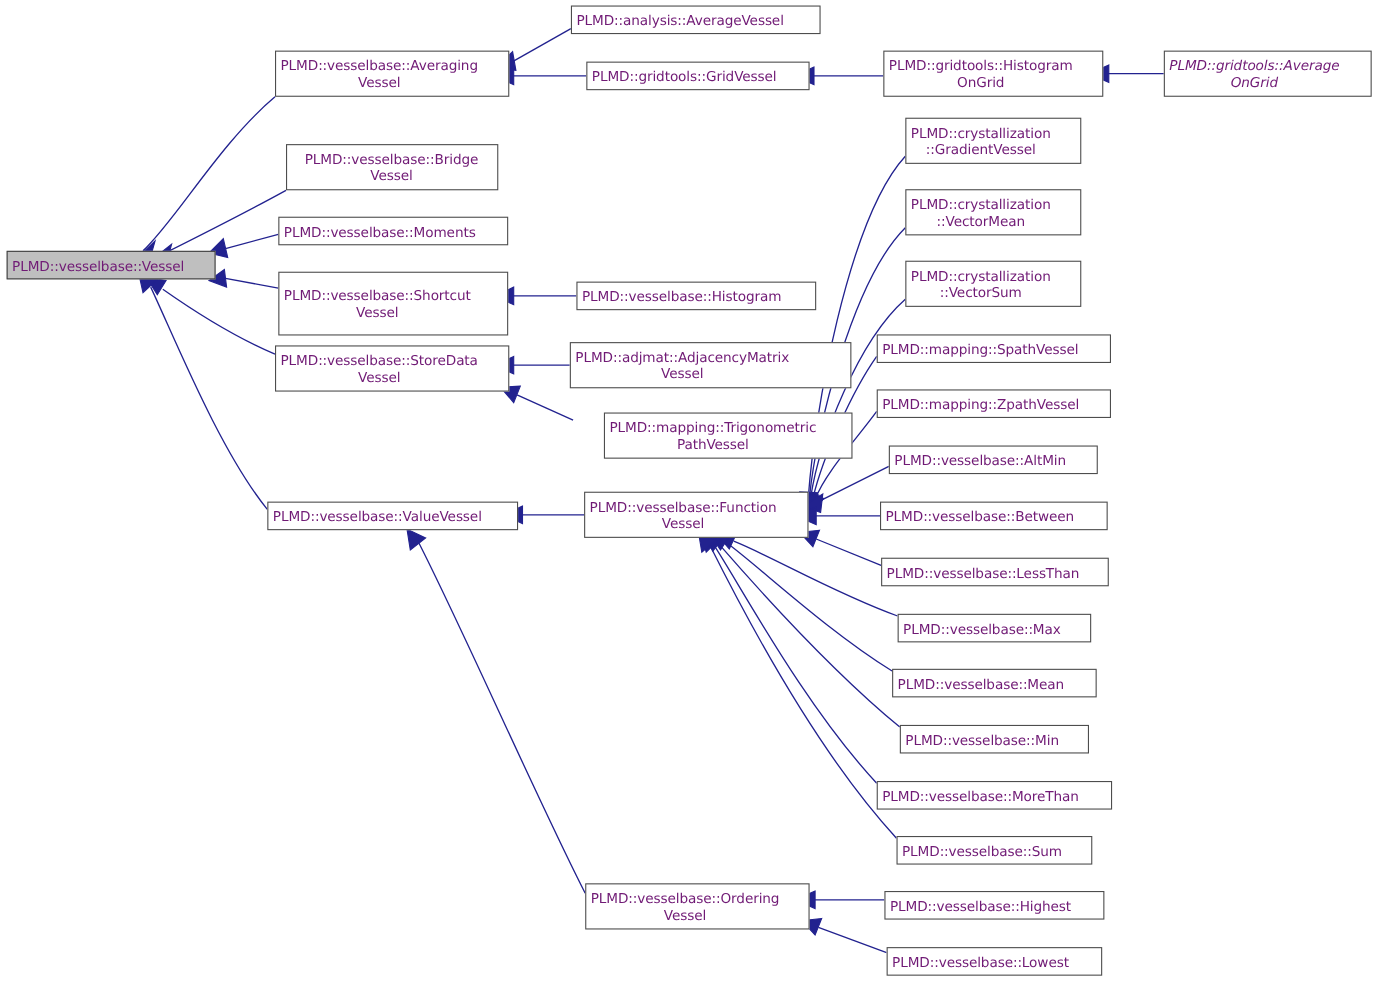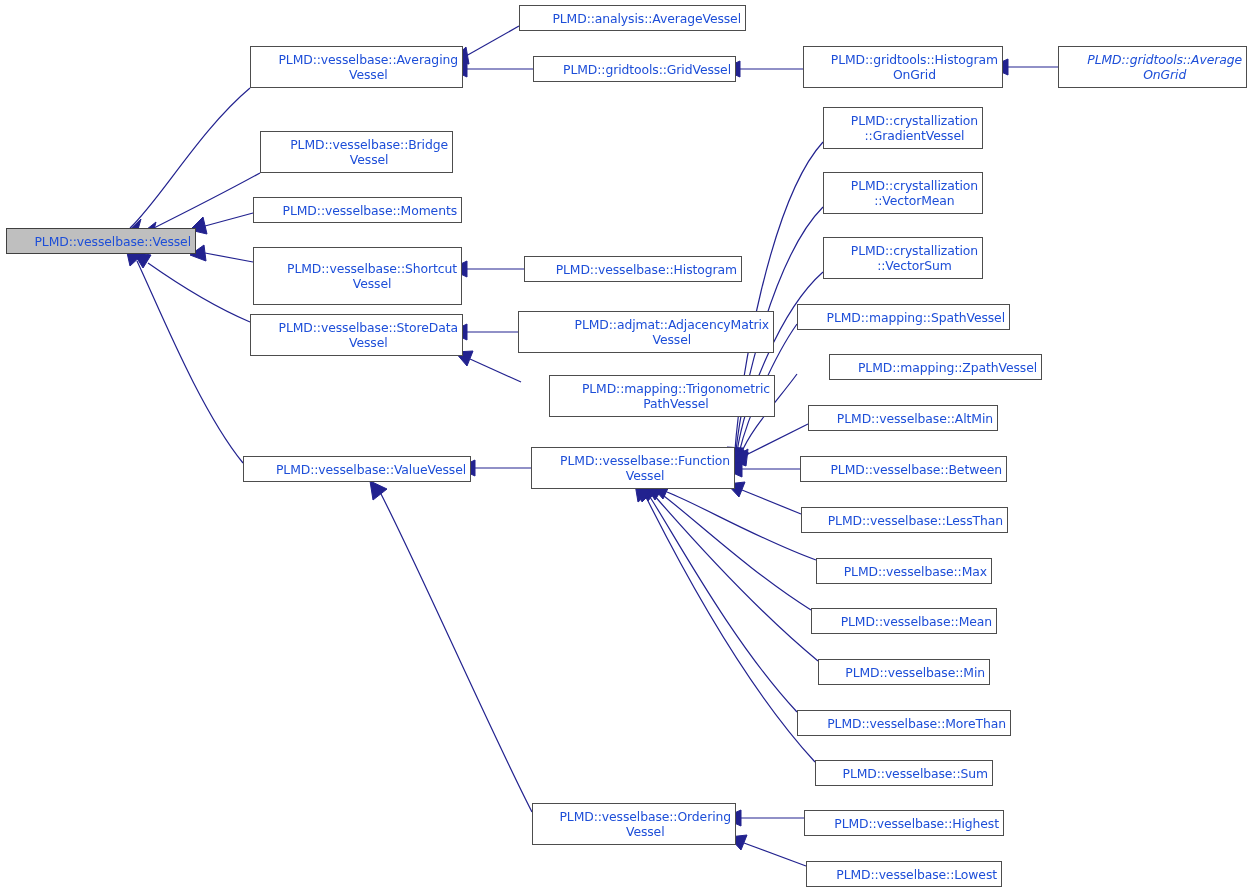--- a/index.html
+++ b/index.html
@@ -22,24 +22,24 @@
     top: 0;
     width: 1249px;
     height: 893px;
     pointer-events: none;
   }
   .node {
     position: absolute;
     box-sizing: border-box;
     border: 1px solid #4d4d4d;
     background: #ffffff;
-    color: #1d4ed8;
+    color: #701a75;
     display: flex;
     align-items: center;
-    justify-content: flex-end;
+    justify-content: flex-start;
     text-align: center;
     font-size: 12.4px;
     line-height: 15px;
     letter-spacing: -0.1px;
     white-space: pre-line;
     z-index: 2;
     cursor: pointer;
   }
   .node.root {
     background: #bfbfbf;
@@ -142,21 +142,21 @@
 Vessel</span></div>
     <div class="node" style="left: 532px; top: 803px; width: 204px; height: 42px; background: rgb(255, 255, 255); border-color: rgb(77, 77, 77);"><span class="label">PLMD::vesselbase::Ordering
 Vessel</span></div>
     <div class="node" style="left: 823px; top: 107px; width: 160px; height: 42px; background: rgb(255, 255, 255); border-color: rgb(77, 77, 77);"><span class="label">PLMD::crystallization
 ::GradientVessel</span></div>
     <div class="node" style="left: 823px; top: 172px; width: 160px; height: 42px; background: rgb(255, 255, 255); border-color: rgb(77, 77, 77);"><span class="label">PLMD::crystallization
 ::VectorMean</span></div>
     <div class="node" style="left: 823px; top: 237px; width: 160px; height: 42px; background: rgb(255, 255, 255); border-color: rgb(77, 77, 77);"><span class="label">PLMD::crystallization
 ::VectorSum</span></div>
     <div class="node" style="left: 797px; top: 304px; width: 213px; height: 26px; background: rgb(255, 255, 255); border-color: rgb(77, 77, 77);"><span class="label">PLMD::mapping::SpathVessel</span></div>
-    <div class="node" style="left: 797px; top: 354px; width: 213px; height: 26px; background: rgb(255, 255, 255); border-color: rgb(77, 77, 77); margin-left: 32px;"><span class="label">PLMD::mapping::ZpathVessel</span></div>
+    <div class="node" style="left: 797px; top: 354px; width: 213px; height: 26px; background: rgb(255, 255, 255); border-color: rgb(77, 77, 77);"><span class="label">PLMD::mapping::ZpathVessel</span></div>
     <div class="node" style="left: 808px; top: 405px; width: 190px; height: 26px; background: rgb(255, 255, 255); border-color: rgb(77, 77, 77);"><span class="label">PLMD::vesselbase::AltMin</span></div>
     <div class="node" style="left: 800px; top: 456px; width: 207px; height: 26px; background: rgb(255, 255, 255); border-color: rgb(77, 77, 77);"><span class="label">PLMD::vesselbase::Between</span></div>
     <div class="node" style="left: 801px; top: 507px; width: 207px; height: 26px; background: rgb(255, 255, 255); border-color: rgb(77, 77, 77);"><span class="label">PLMD::vesselbase::LessThan</span></div>
     <div class="node" style="left: 816px; top: 558px; width: 176px; height: 26px; background: rgb(255, 255, 255); border-color: rgb(77, 77, 77);"><span class="label">PLMD::vesselbase::Max</span></div>
     <div class="node" style="left: 811px; top: 608px; width: 186px; height: 26px; background: rgb(255, 255, 255); border-color: rgb(77, 77, 77);"><span class="label">PLMD::vesselbase::Mean</span></div>
     <div class="node" style="left: 818px; top: 659px; width: 172px; height: 26px; background: rgb(255, 255, 255); border-color: rgb(77, 77, 77);"><span class="label">PLMD::vesselbase::Min</span></div>
     <div class="node" style="left: 797px; top: 710px; width: 214px; height: 26px; background: rgb(255, 255, 255); border-color: rgb(77, 77, 77);"><span class="label">PLMD::vesselbase::MoreThan</span></div>
     <div class="node" style="left: 815px; top: 760px; width: 178px; height: 26px; background: rgb(255, 255, 255); border-color: rgb(77, 77, 77);"><span class="label">PLMD::vesselbase::Sum</span></div>
     <div class="node" style="left: 804px; top: 810px; width: 200px; height: 26px; background: rgb(255, 255, 255); border-color: rgb(77, 77, 77);"><span class="label">PLMD::vesselbase::Highest</span></div>
     <div class="node" style="left: 806px; top: 861px; width: 196px; height: 26px; background: rgb(255, 255, 255); border-color: rgb(77, 77, 77);"><span class="label">PLMD::vesselbase::Lowest</span></div>

